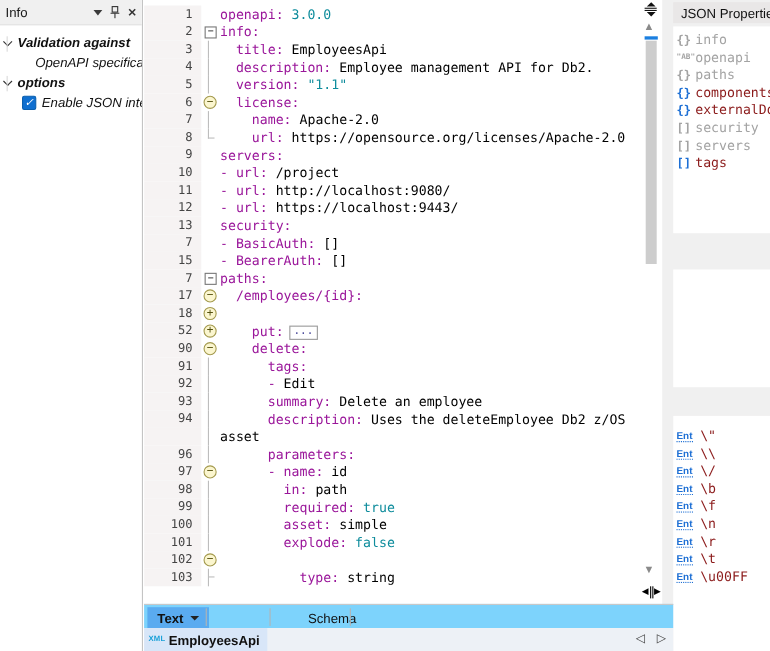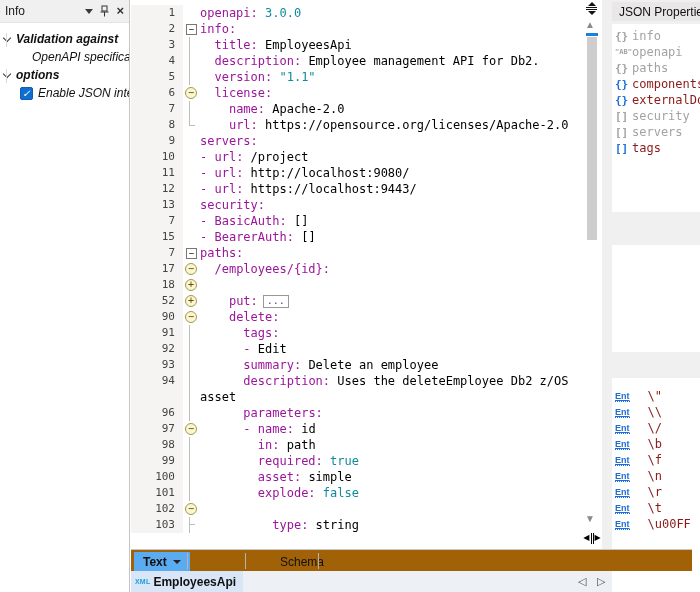--- a/index.html
+++ b/index.html
@@ -76,25 +76,25 @@
            padding:3px 0 0 7px;color:#111;white-space:nowrap;overflow:hidden;}
   .sec-box{position:absolute;left:10px;right:0;background:#fff;overflow:hidden;}
   .prop-item{height:16px;display:flex;align-items:center;padding-left:3px;white-space:nowrap;}
   .pi{width:17px;flex:0 0 17px;font:bold 11px/11px "DejaVu Sans Mono",monospace;}
   .pi.small{font-size:7px;font-weight:bold;}
   .pl{font:12px/14px "DejaVu Sans Mono",monospace;}
   .used .pi,.used .pl{color:var(--grayitem);}
   .avail .pi{color:var(--blue);} .avail .pl{color:var(--maroon);}
   .ent-item{height:16px;display:flex;align-items:center;padding-left:3px;white-space:nowrap;}
   .ei{font:bold 9px/10px "Liberation Sans",sans-serif;color:var(--blue);
-      border-bottom:1px dotted var(--blue);margin-right:18px;flex:0 0 auto;text-decoration:underline;}
+      border-bottom:1px dotted var(--blue);margin-right:7px;flex:0 0 auto;}
   .el{font:12px/14px "DejaVu Sans Mono",monospace;color:var(--maroon);}
 
   
-  .tabrow{position:absolute;left:131px;top:549px;width:561px;height:22px;background:#a16207;
+  .tabrow{position:absolute;left:131px;top:549px;width:481px;height:22px;background:#7dd3fc;
           border-top:1px solid #c8c8c8;}
   .vtab{position:absolute;top:2px;height:19px;display:flex;align-items:center;padding:0 9px;
         color:#111;}
   .vtab.active{left:3px;background:var(--tabactive);font-weight:bold;}
   .vtab .dd{width:0;height:0;border-left:4px solid transparent;border-right:4px solid transparent;
             border-top:4px solid #222;margin-left:6px;}
   .vsep{position:absolute;top:3px;width:1px;height:16px;background:#b4b4b4;}
   .filebar{position:absolute;left:131px;top:571px;width:481px;height:21px;background:#edf1f6;}
   .ftab{position:absolute;left:0;top:0;width:112px;height:21px;background:var(--filetab);
         display:flex;align-items:center;padding-left:4px;}

